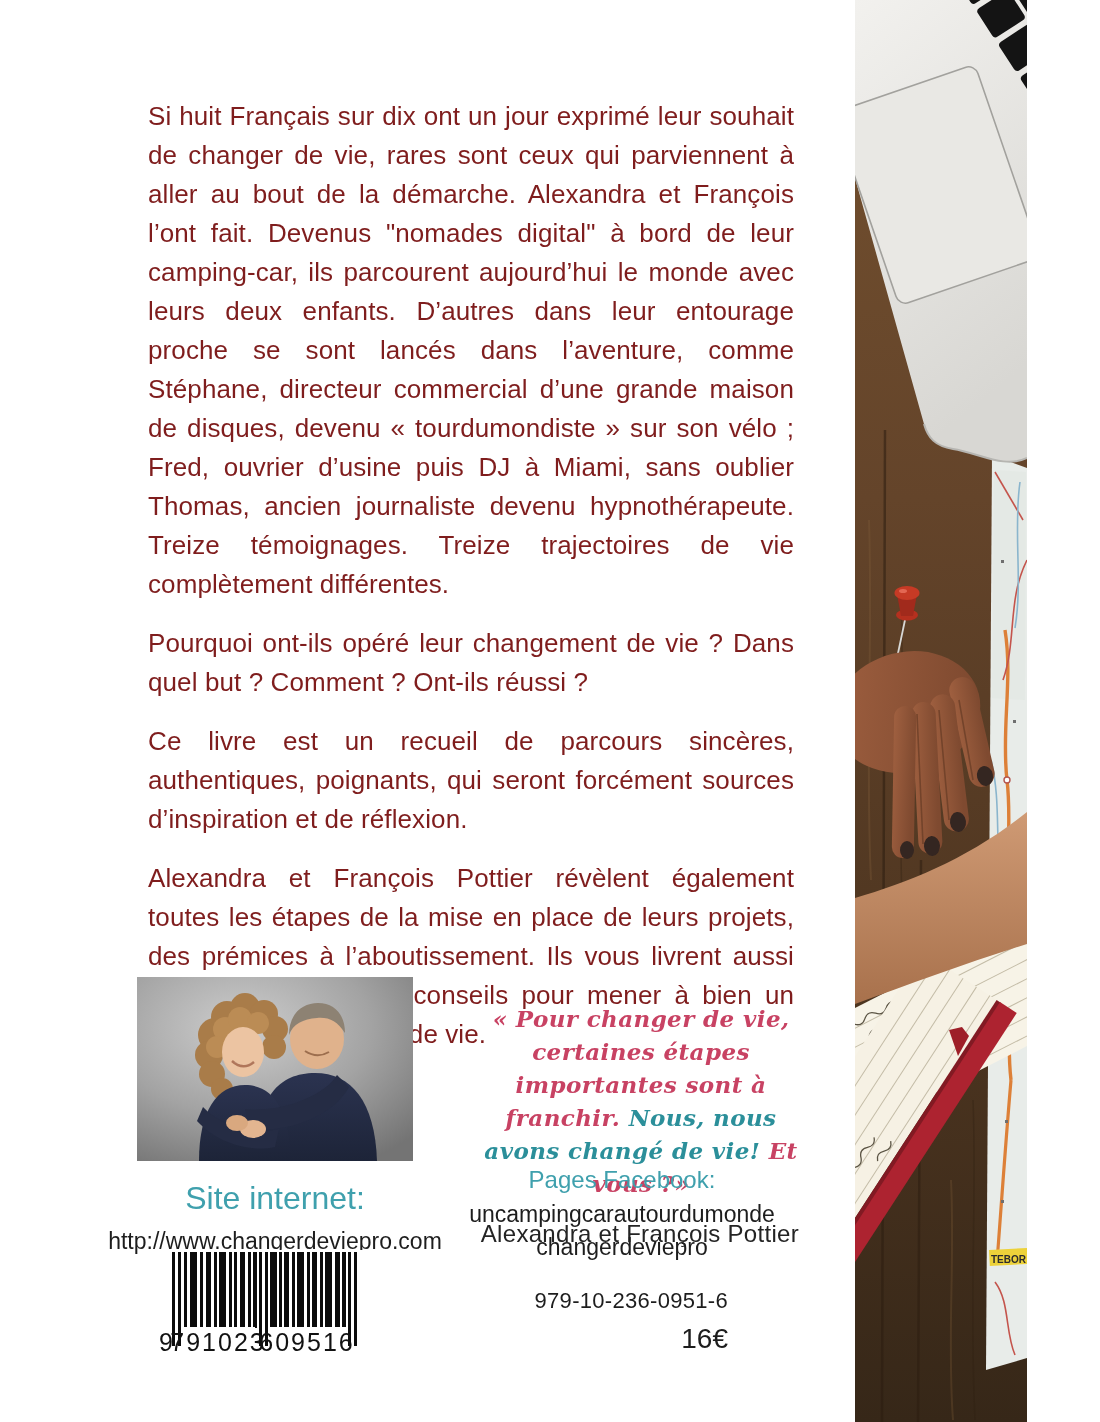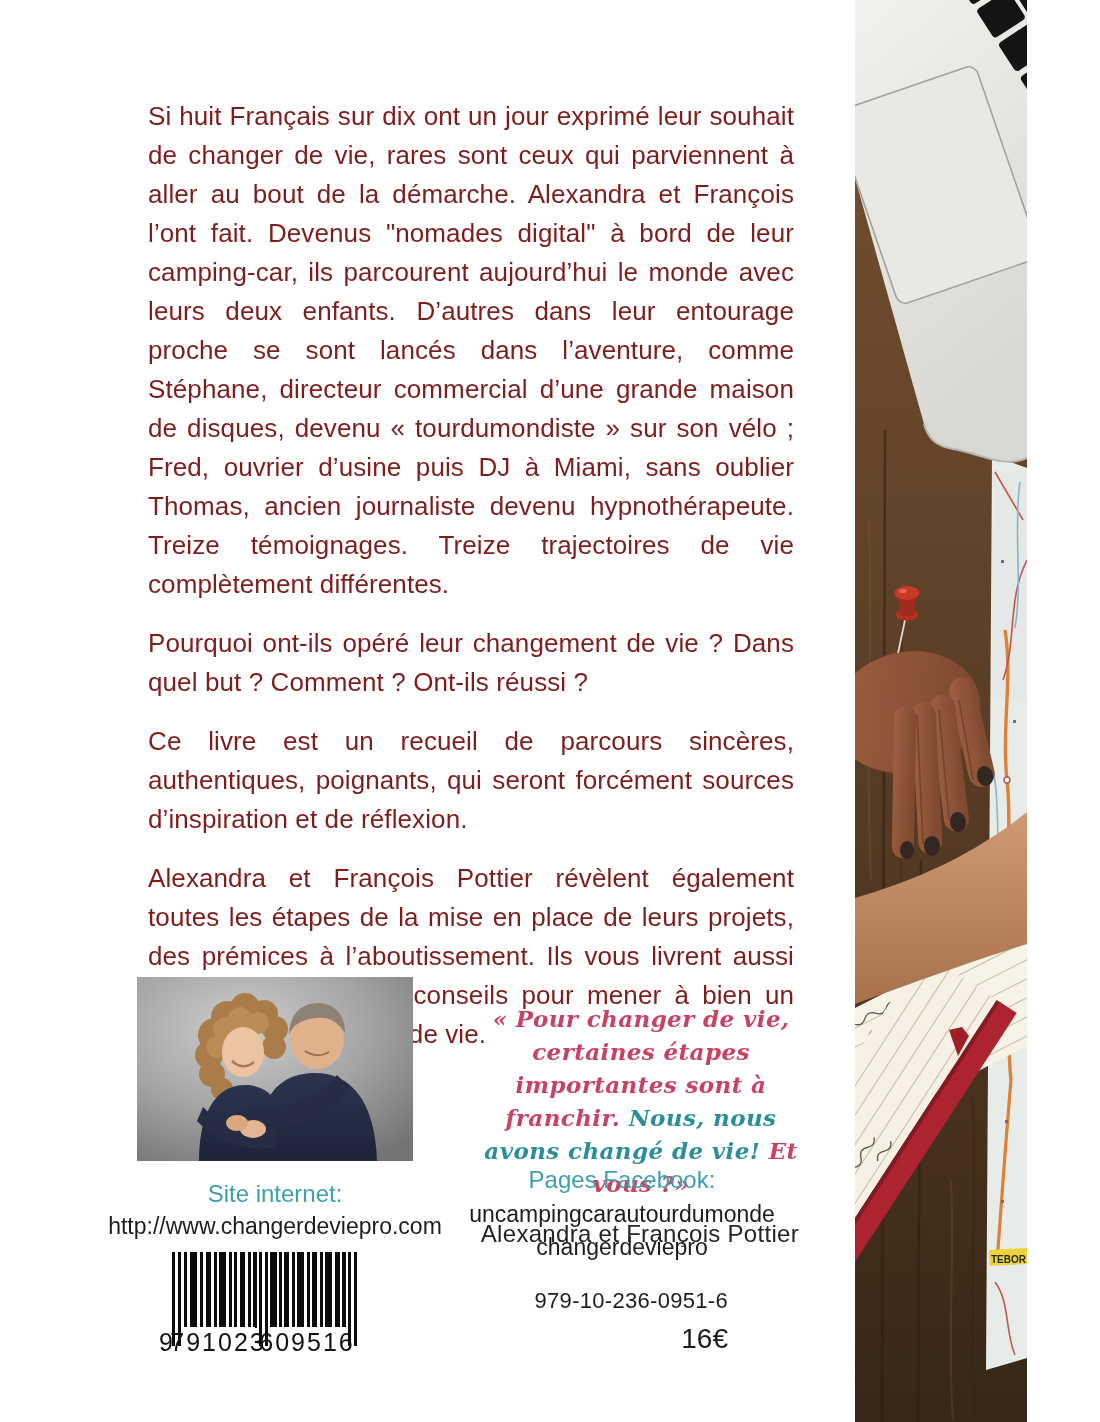--- a/index.html
+++ b/index.html
@@ -21,21 +21,21 @@
   .quote-text{
     font-family:"DejaVu Serif",serif;font-style:italic;font-weight:700;
     font-size:23px;line-height:33px;text-align:center;letter-spacing:.4px;margin-left:40px;
   }
   .quote-attribution{
     margin-top:20px;text-align:right;padding-right:18px;
     font-size:24px;color:#242424;letter-spacing:.3px;
   }
   
   .website-block{position:absolute;left:95px;top:1180px;width:360px;text-align:center;}
-  .website-label{font-size:24px;margin-bottom:5px;}
+  .website-label{font-size:32px;margin-bottom:11px;}
   .website-url{font-size:23px;color:#1d1d1d;}
   
   .facebook-block{position:absolute;left:447px;top:1166px;width:350px;text-align:center;}
   .facebook-label{font-size:24px;margin-bottom:4px;}
   .facebook-page{font-size:23px;color:#1d1d1d;line-height:33px;}
   
   .barcode{position:absolute;left:158px;top:1250px;width:208px;height:108px;}
   
   .isbn-block{position:absolute;left:500px;top:1288px;width:228px;text-align:right;color:#1d1d1d;}
   .isbn-code{font-size:22px;letter-spacing:.3px;}

